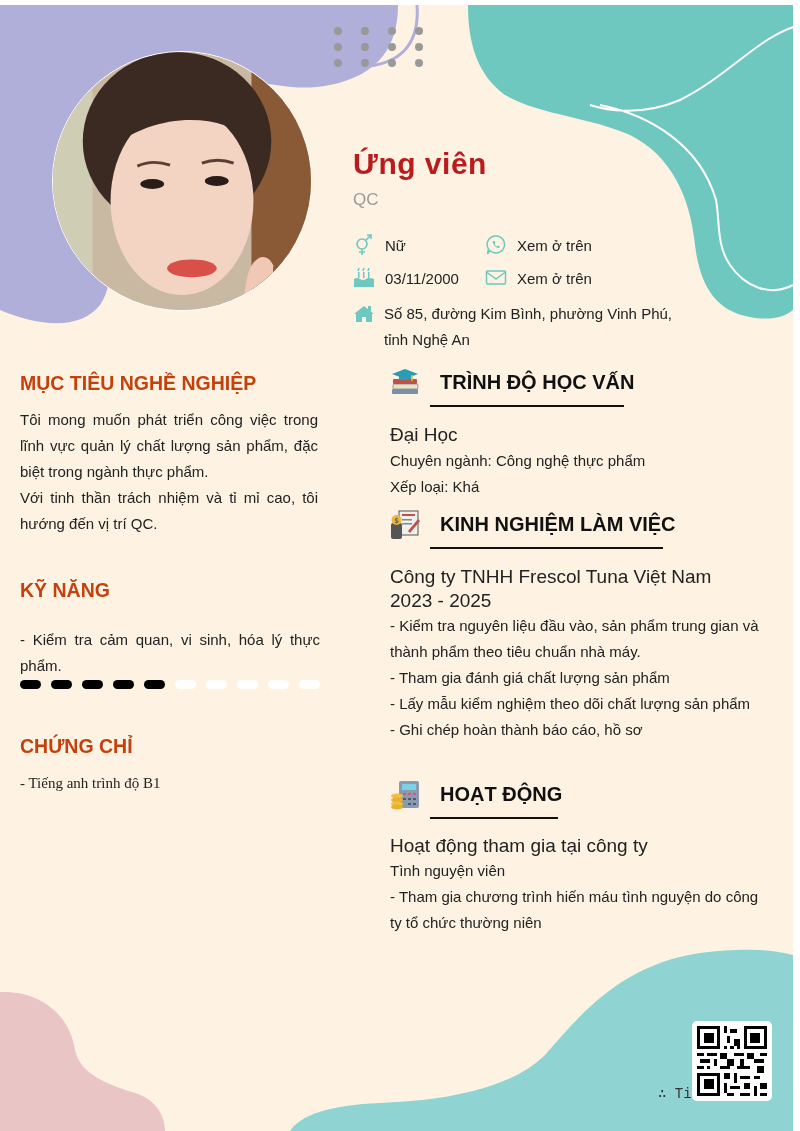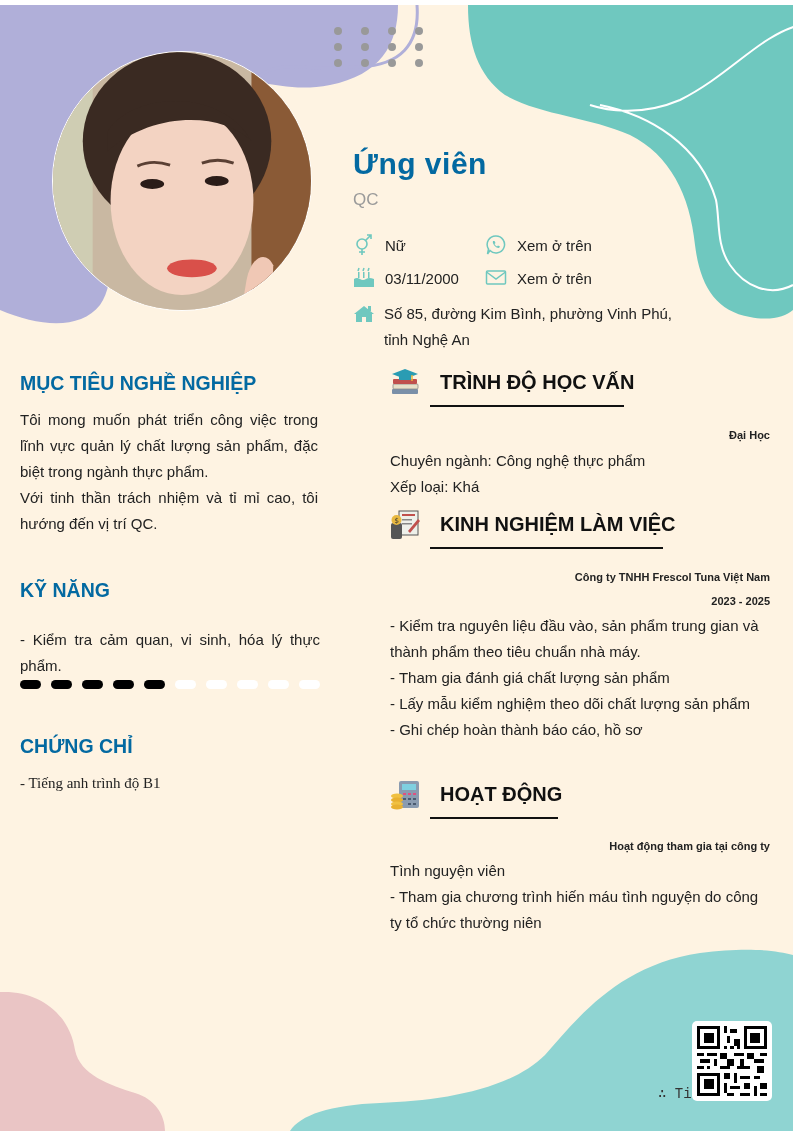--- a/index.html
+++ b/index.html
@@ -2,47 +2,47 @@
 <html><head>
 <meta charset="utf-8">
 <style>
   html, body { margin: 0; padding: 0; background: #ffffff; }
   body { width: 800px; height: 1131px; position: relative; overflow: hidden; font-family: "Liberation Sans", "DejaVu Sans", sans-serif; }
   .page { position: absolute; left: 0; top: 5px; width: 793px; height: 1126px; background: #fef3e2; overflow: hidden; }
   .bg { position: absolute; left: 0; top: 0; width: 793px; height: 1126px; }
   .avatar { position: absolute; left: 52px; top: 46px; width: 260px; height: 260px; border-radius: 50%; overflow: hidden; border: 1px solid #ffffff; box-sizing: border-box; background: #d8c6b3; }
   .avatar svg { width: 100%; height: 100%; display: block; }
 
-  .name { position: absolute; left: 353px; top: 142px; font-size: 30px; font-weight: bold; color: #0369a1; letter-spacing: 0.5px; }
+  .name { position: absolute; left: 353px; top: 142px; font-size: 30px; font-weight: bold; color: #b91c1c; letter-spacing: 0.5px; }
   .title { position: absolute; left: 353px; top: 185px; font-size: 17px; color: #9a9a9a; }
 
   .contact { position: absolute; font-size: 15px; color: #222; display: flex; align-items: center; }
   .contact .ico { width: 22px; height: 22px; display: inline-block; margin-right: 10px; }
   .contact .ico svg { width: 22px; height: 22px; }
 
   .addr { position: absolute; left: 353px; top: 296px; width: 340px; font-size: 15px; color: #222; line-height: 26px; }
   .addr .ico { position: absolute; left: 0; top: 2px; width: 22px; height: 22px; }
   .addr .txt { display: block; padding-left: 31px; }
 
-  .lsec-title { position: absolute; left: 20px; font-size: 19.5px; font-weight: bold; color: #0369a1; }
+  .lsec-title { position: absolute; left: 20px; font-size: 19.5px; font-weight: bold; color: #c2410c; }
   .lsec-text { position: absolute; left: 20px; width: 298px; font-size: 15px; color: #222; line-height: 26px; text-align: justify; }
   .lsec-text p { margin: 0; }
 
   .skill-dots { position: absolute; left: 20px; top: 675px; display: flex; gap: 10px; }
   .skill-dots span { width: 21px; height: 9px; border-radius: 5px; display: inline-block; }
   .skill-dots .on { background: #000; }
   .skill-dots .off { background: #ffffff; }
 
   .rsec-head { position: absolute; left: 390px; height: 42px; }
   .rsec-head .hicon { position: absolute; left: 0; top: 0; width: 31px; height: 31px; }
   .rsec-head .htitle { position: absolute; left: 50px; top: 4px; font-size: 20px; font-weight: bold; color: #111; white-space: nowrap; }
   .rsec-head .hline { position: absolute; left: 40px; top: 38px; height: 2px; background: #111; }
 
   .rbody { position: absolute; left: 390px; width: 380px; font-size: 15px; color: #222; line-height: 26px; }
-  .rbody .b { font-weight: bold; font-size: 11px; text-align: right; }
+  .rbody .b { font-weight: normal; font-size: 19px; }
   .rbody div { white-space: normal; }
 
   .qr { position: absolute; left: 692px; top: 1016px; width: 80px; height: 80px; background: #fff; border-radius: 5px; }
   .qr svg { position: absolute; left: 5px; top: 5px; width: 70px; height: 70px; }
   .watermark { position: absolute; left: 658px; top: 1080px; font-family: "Liberation Mono", "DejaVu Sans Mono", monospace; font-size: 14px; color: #333; white-space: nowrap; z-index: 1; }
   .qr { z-index: 2; }
 </style>
 </head>
 <body>
 

